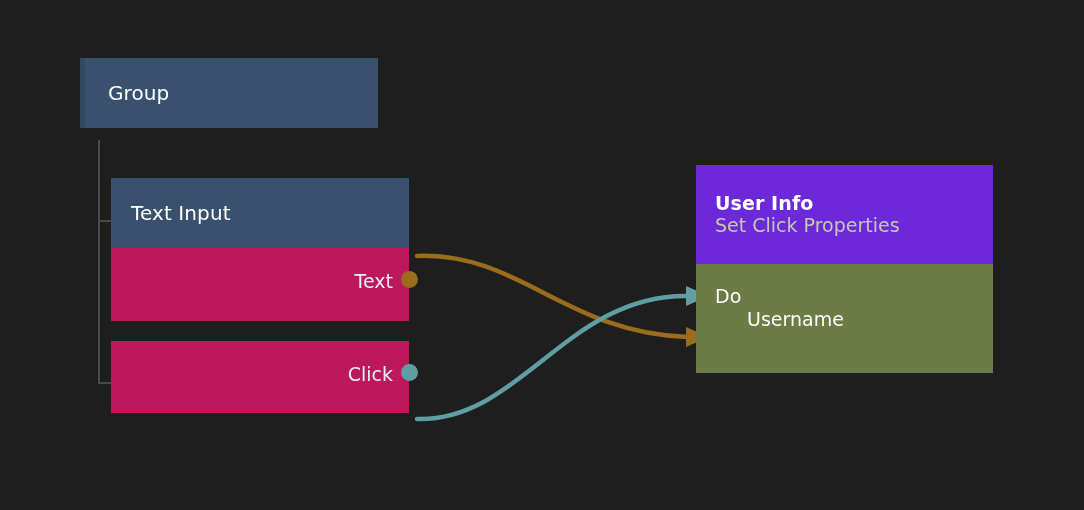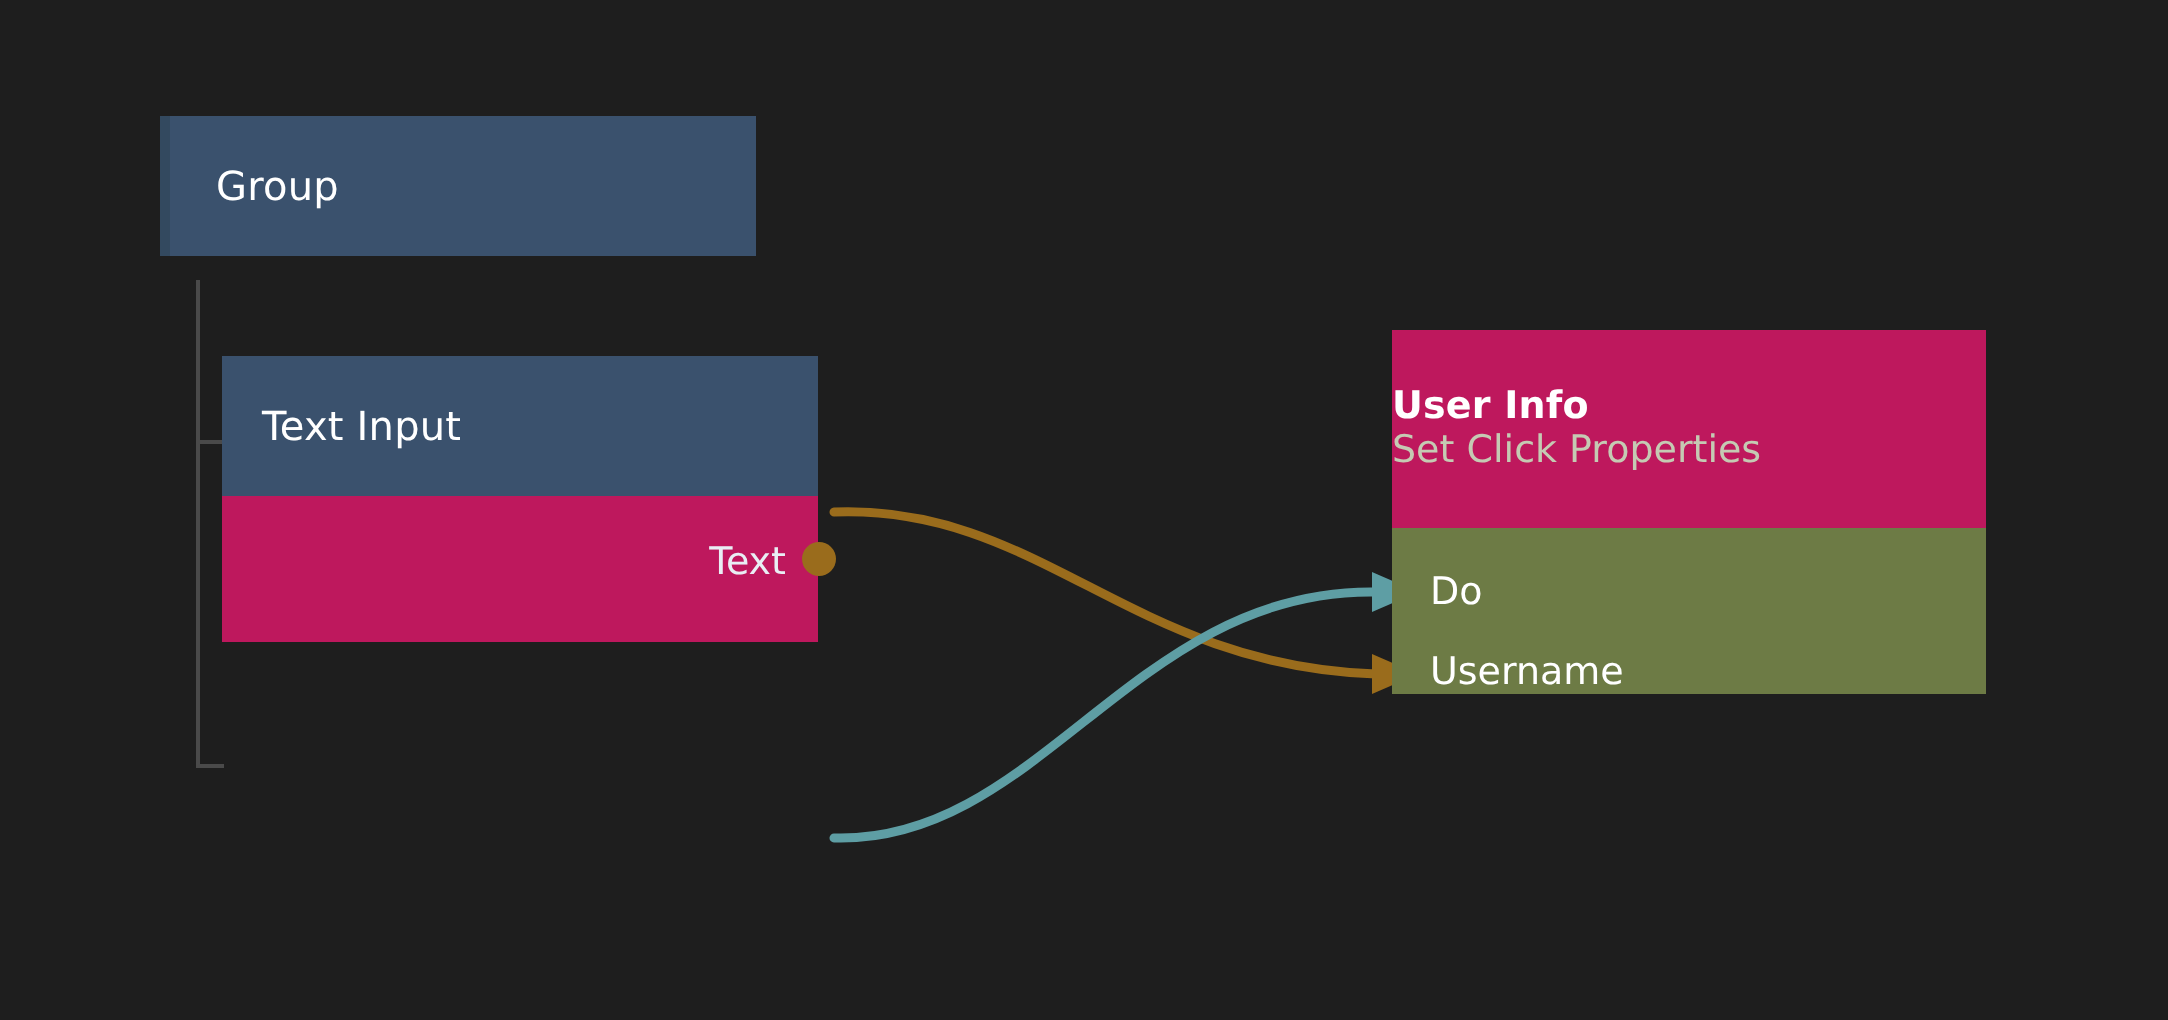--- a/index.html
+++ b/index.html
@@ -157,48 +157,49 @@
   .port-dot.teal { background: #5e9ea4; }
 
   
   #node-userinfo {
     left: 696px;
     top: 165px;
     width: 297px;
   }
   #node-userinfo .node-header {
     height: 99px;
-    background: #be185d;
+    background: #6d28d9;
+    padding-left: 19px;
   }
   #node-userinfo .node-title {
     font-weight: bold;
     font-size: 19px;
     margin-bottom: 1px;
   }
   #node-userinfo .node-subtitle {
     color: #c5cab3;
   }
   #node-userinfo .node-body {
-    height: 83px;
+    height: 109px;
     background: #6d7b45;
     padding-left: 19px;
   }
   .port-in {
     position: absolute;
     left: 19px;
     display: flex;
     align-items: center;
   }
   .port-in .port-label {
     color: #ffffff;
     font-size: 19px;
     white-space: nowrap;
   }
   #port-do   { top: 21px; }
-  #port-user { top: 61px; }
+  #port-user { top: 44px; margin-left: 32px; }
 </style>
 </head>
 <body>
 
 <div id="canvas">
 
   <svg id="wires" viewBox="0 0 1084 510" width="1084" height="510">
 
     <path d="M 417,256 C 520,252 565,333 688,337" fill="none" stroke="#9a6c1c" stroke-width="4.5" stroke-linecap="round"></path>
     <polygon points="686,327 709,337 686,347" fill="#9a6c1c"></polygon>
@@ -224,20 +225,26 @@
     </div>
     <div class="node-body">
       <div class="port-out" style="top:22px;">
         <span class="port-label">Text</span>
         <span class="port-dot gold" style="top:1px;"></span>
       </div>
     </div>
   </div>
 
   <div class="node node-blue" id="node-button">
+    <div class="node-body">
+      <div class="port-out" style="top:22px;">
+        <span class="port-label">Click</span>
+        <span class="port-dot teal" style="top:1px;"></span>
+      </div>
+    </div>
   </div>
 
   <div class="node" id="node-userinfo">
     <div class="node-header">
       <div class="node-title">User Info</div>
       <div class="node-subtitle">Set Click Properties</div>
     </div>
     <div class="node-body">
       <div class="port-in" id="port-do">
         <span class="port-label">Do</span>

